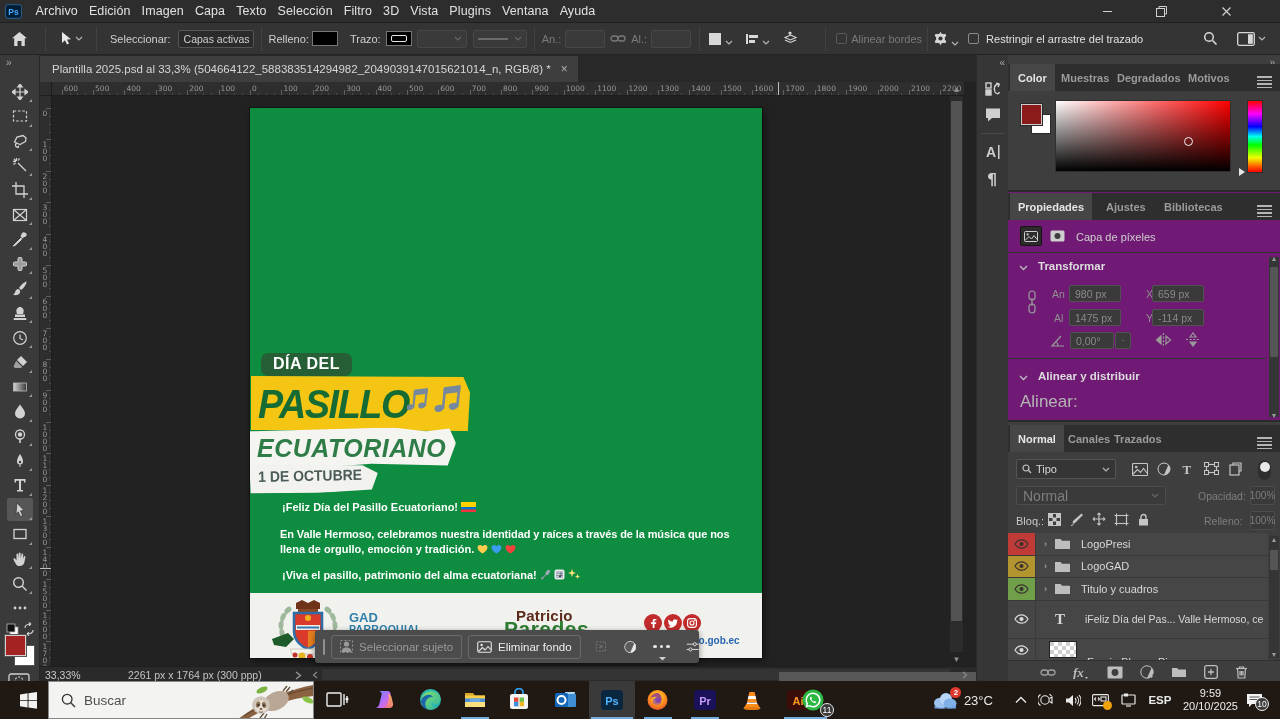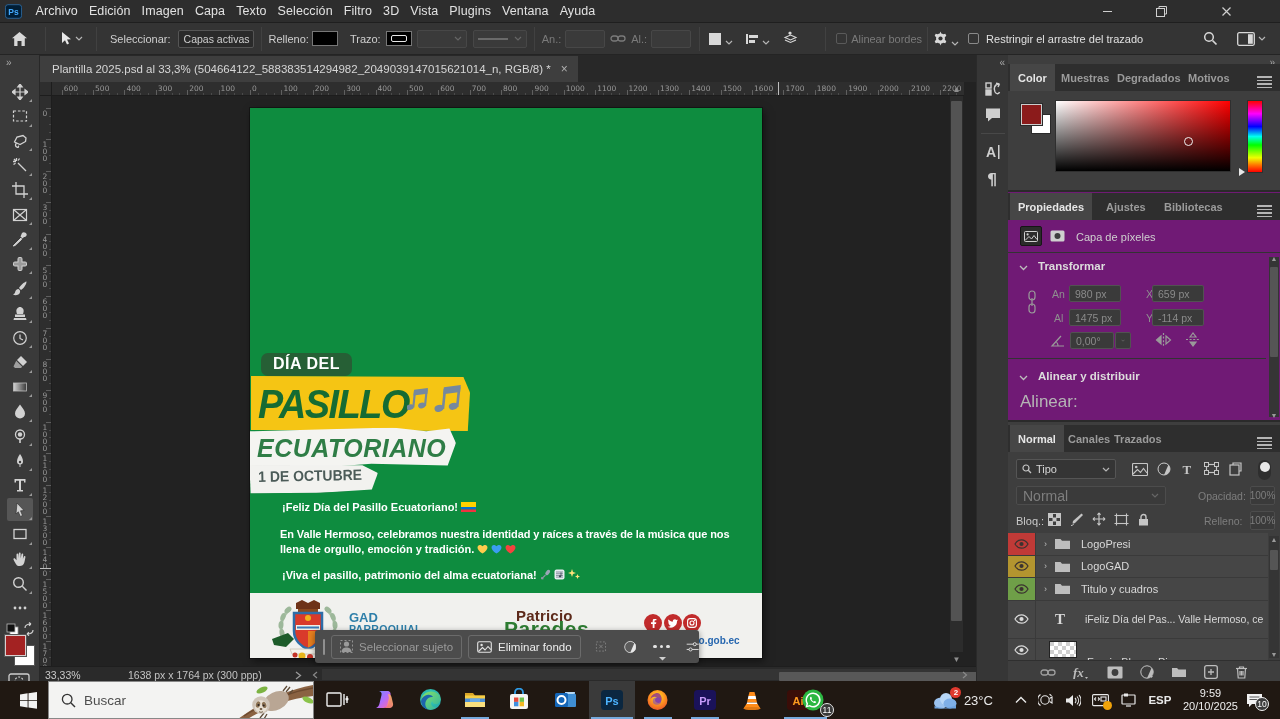--- a/index.html
+++ b/index.html
@@ -977,21 +977,21 @@
 
   <div id="vscroll">
     <div class="scroll-arrow" style="top:-11px">▲</div>
     <div class="thumb"></div>
     <div class="scroll-arrow" style="bottom:-12px">▼</div>
   </div>
 </div>
 
 <div id="statusbar">
   <span style="position:absolute;left:5px;top:2px">33,33%</span>
-  <span style="position:absolute;left:88px;top:2px;color:#c3c3c3">1638 px x 1764 px (300 ppp)</span>
+  <span style="position:absolute;left:88px;top:2px;color:#c3c3c3">2261 px x 1764 px (300 ppp)</span>
   <svg width="7" height="9" viewBox="0 0 7 9" style="position:absolute;left:255px;top:4px">
         <path d="M1 1 L5.5 4.5 L1 8" stroke="#9a9a9a" stroke-width="1.3" fill="none"></path>
       </svg>
   <svg width="6" height="8" viewBox="0 0 6 8" style="position:absolute;left:272px;top:4px">
         <path d="M5 1 L1.5 4 L5 7" stroke="#8a8a8a" stroke-width="1.2" fill="none"></path>
       </svg>
   <div id="hscroll-track">
         <div id="hscroll-thumb"></div>
       </div>
   <svg width="6" height="8" viewBox="0 0 6 8" style="position:absolute;right:8px;top:4px">

